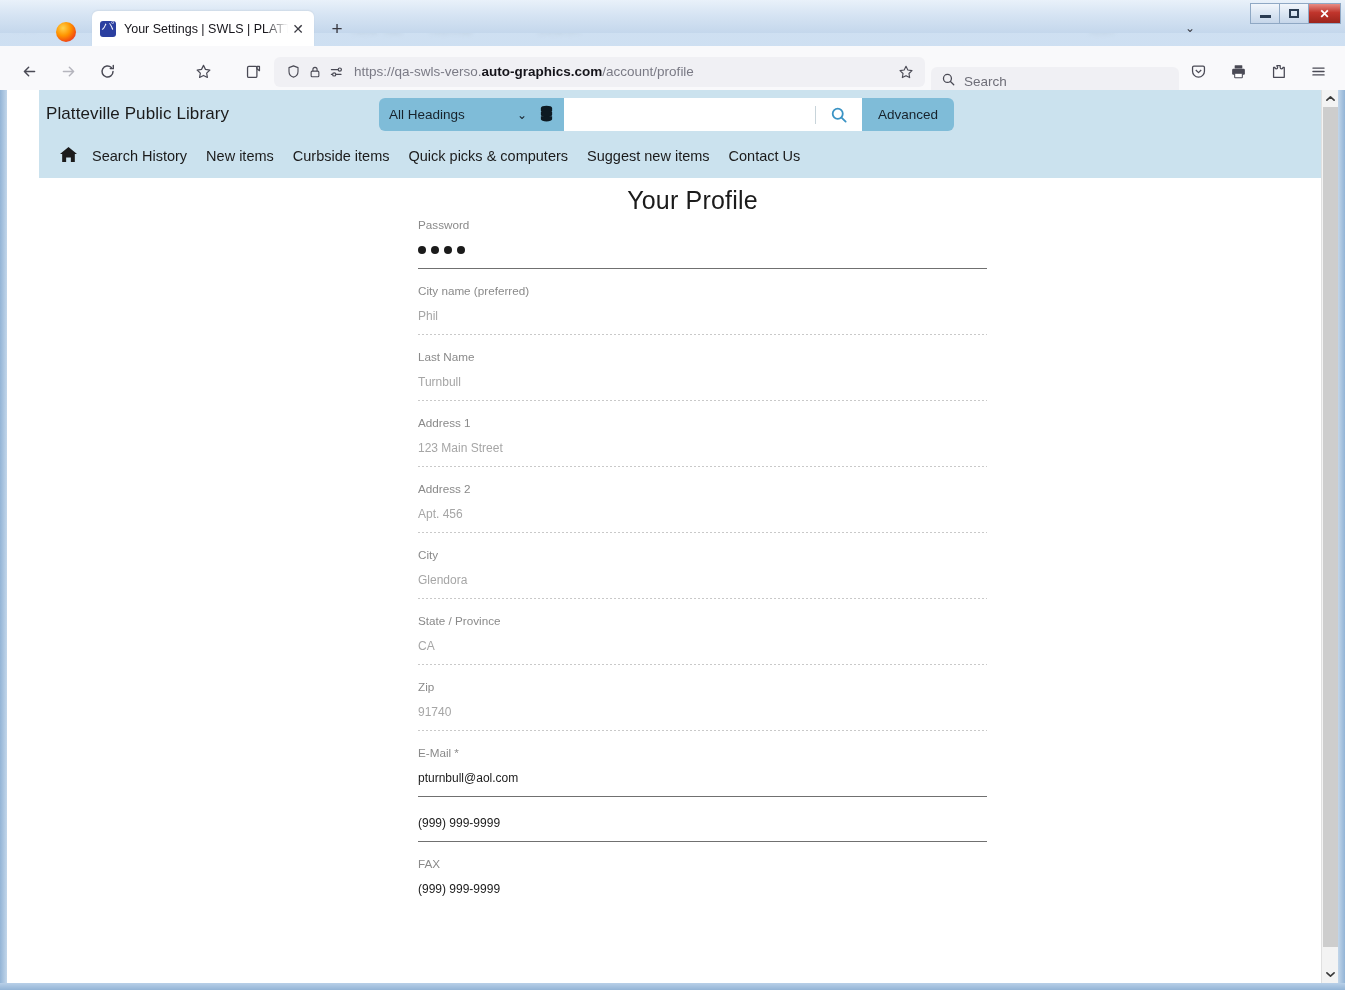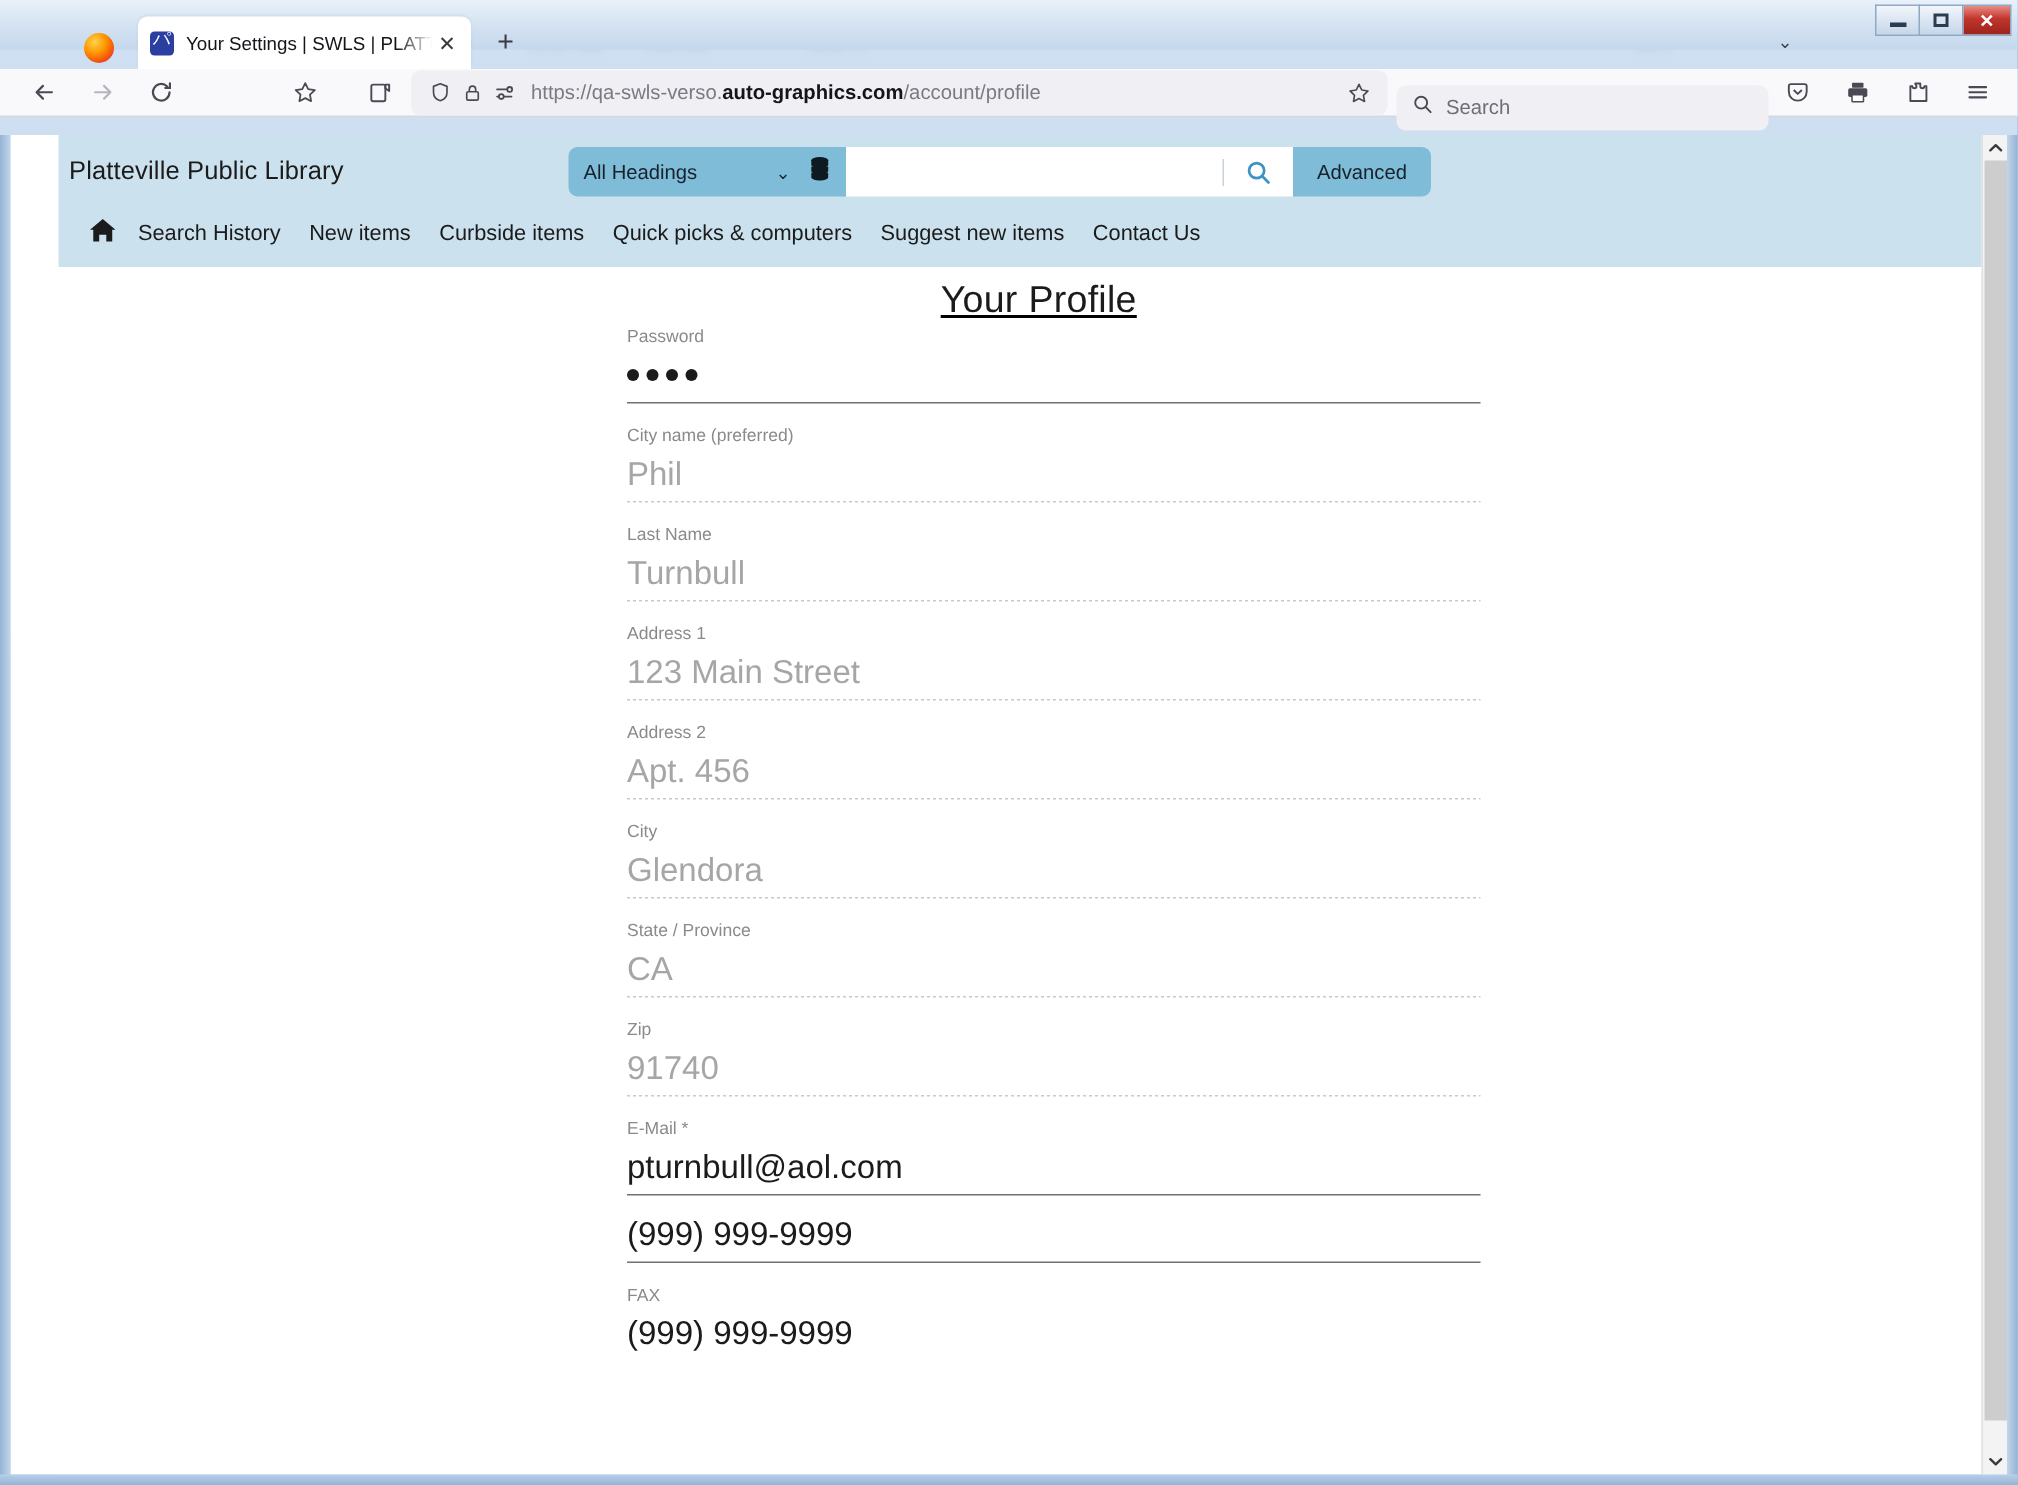--- a/index.html
+++ b/index.html
@@ -87,21 +87,21 @@
     position: absolute; left: 325px; top: 13px; width: 24px; height: 24px;
     font-size: 19px; color: #3a3a42; text-align: center; line-height: 22px;
   }
   #tab-listall {
     position: absolute; right: 150px; top: 16px;
     font-size: 12px; color: #3a3a42;
   }
 
   
   #navbar {
-    position: absolute; left: 0; top: 46px; width: 1345px; height: 32px;
+    position: absolute; left: 0; top: 46px; width: 1345px; height: 52px;
     background: #f9f9fb; display: flex; align-items: center;
     border-bottom: 1px solid #d7d7db;
   }
   .nav-ico {
     width: 30px; height: 30px; display: flex; align-items: center;
     justify-content: center; color: #4a4a55; flex: 0 0 auto;
   }
   .nav-ico.dim { color: #b5b5bd; }
   #urlbar {
     flex: 1 1 auto; height: 30px; background: #f0f0f4;
@@ -193,35 +193,35 @@
     display: flex; align-items: center; padding-left: 20px; gap: 0;
   }
   #home-icon { font-size: 16px; color: #1b1b1b; margin-right: 14px; }
   .navlink {
     font-size: 14.5px; color: #1b1b1b; margin-right: 19px; white-space: nowrap;
   }
 
   
   #page-body {
     position: relative; width: 1307px; height: 805px;
-    background: #fff; overflow: hidden; text-decoration: underline;
+    background: #fff; overflow: hidden;
   }
   #page-title {
     text-align: center; font-size: 25px; color: #1b1b1b;
     padding-top: 8px; font-weight: 400; letter-spacing: .2px;
   }
   #form-col {
     position: absolute; left: 379px; top: 40px; width: 569px;
   }
   .field { margin-bottom: 15px; position: relative; }
   .field-label {
     font-size: 11.7px; color: #8a8a8a; line-height: 14px; margin-bottom: 7px;
   }
   .field-value {
-    font-size: 22px; color: #a6a6a6; line-height: 22px;
+    font-size: 12px; color: #a6a6a6; line-height: 22px;
     padding-bottom: 7px; min-height: 29px;
   }
   .field.filled .field-value { color: #1b1b1b; }
   .field-underline { height: 1px; width: 100%; }
   .field .field-underline {
     background-image: linear-gradient(90deg,#c9c9c9 45%, transparent 0);
     background-size: 4px 1px; background-repeat: repeat-x;
   }
   .field.solid .field-underline {
     background-image: none; background-color: #707070;

